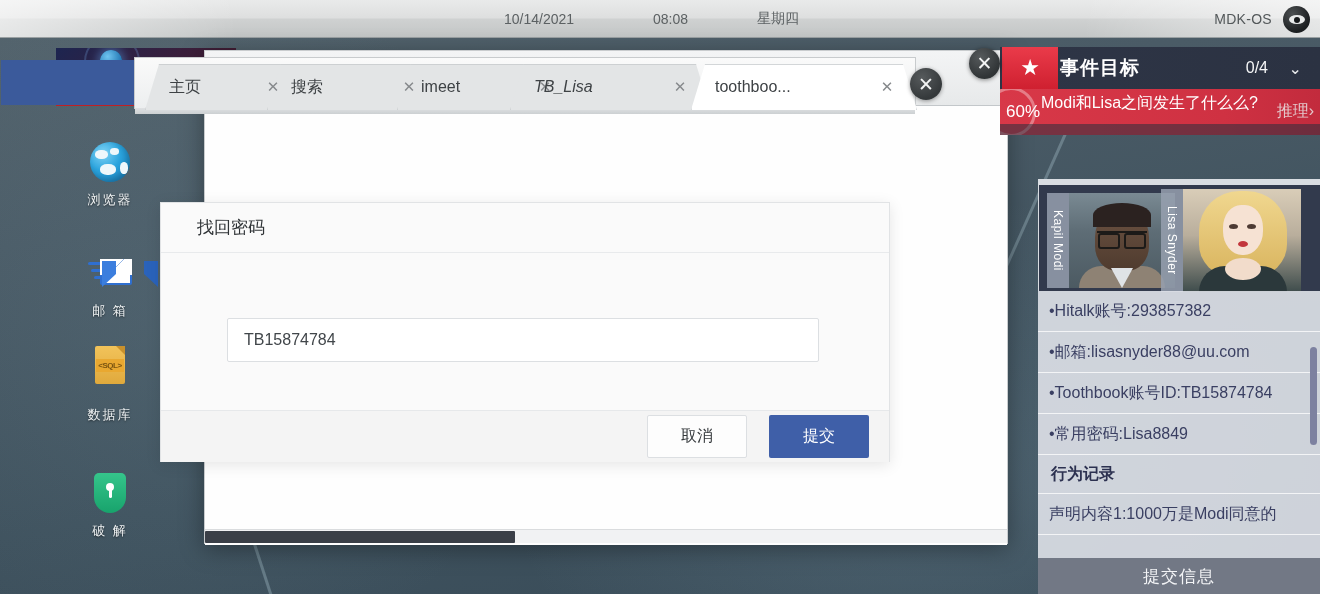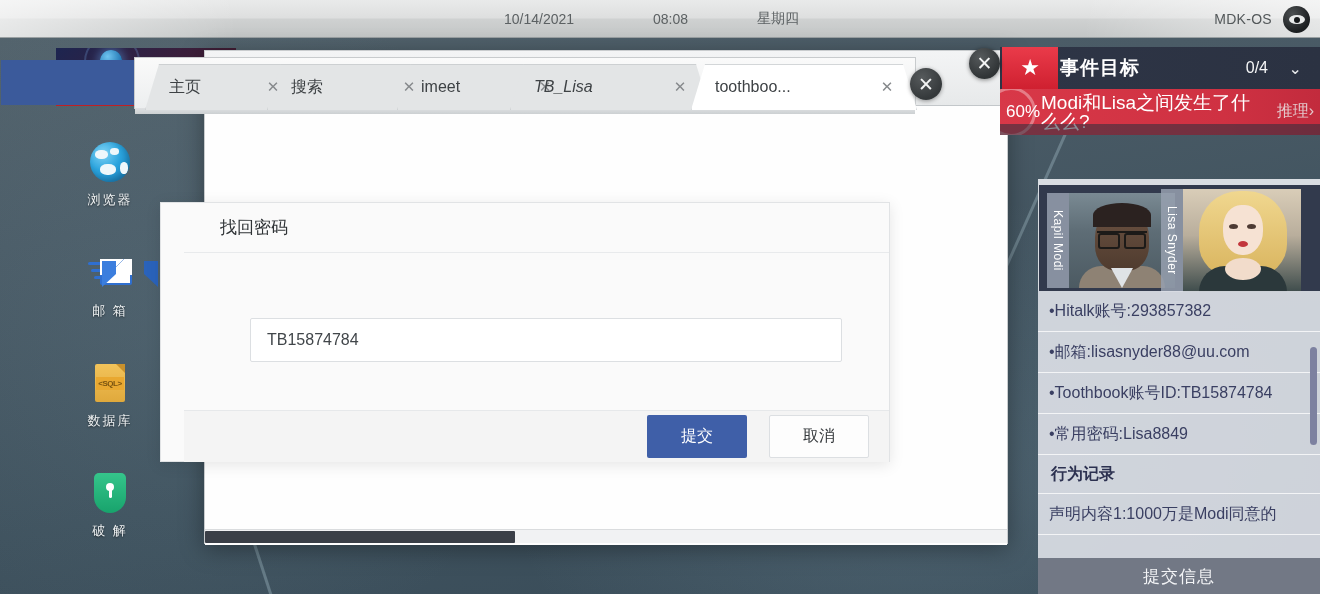--- a/index.html
+++ b/index.html
@@ -87,21 +87,21 @@
     position: absolute; left: 72px; width: 76px;
     display:flex; flex-direction:column; align-items:center;
   }
   .dicon .glyph { width: 44px; height: 44px; position: relative; }
   .dicon .lbl {
     margin-top: 7px; color: #f0f3f4; font-size: 13px; letter-spacing: 2px;
     text-shadow: 0 1px 2px rgba(0,0,0,.55);
   }
   #dicon-browser { top: 140px; }
   #dicon-mail    { top: 251px; }
-  #dicon-db      { top: 361px; }
+  #dicon-db      { top: 343px; gap: 12px; }
   #dicon-crack   { top: 471px; }
 
   .ic-globe {
     width:40px;height:40px;border-radius:50%;
     background: radial-gradient(circle at 33% 28%, #7fd3f5 0%, #2aa3dd 45%, #1479b8 100%);
     position:relative; overflow:hidden; margin: 2px auto;
     box-shadow: inset -3px -3px 6px rgba(0,0,0,.2);
   }
   .ic-globe i { position:absolute; background:#eef7fb; border-radius:45%; display:block; }
 
@@ -233,21 +233,20 @@
     color:#f4f5f5; font-size: 19px; line-height:1; z-index: 45;
     box-shadow: 0 1px 4px rgba(0,0,0,.45);
   }
 
   
   #modal {
     position: absolute; left: 160px; top: 202px; width: 730px; height: 260px;
     background: #fafafa; border: 1px solid #e1e3e5;
     box-shadow: 0 3px 14px rgba(0,0,0,.10);
     z-index: 36;
-    padding-left: 23px;
   }
   #modal-header {
     height: 50px; border-bottom: 1px solid #e8eaec;
     display:flex; align-items:center; padding-left: 36px;
     font-size: 17px; color: #2f3336;
   }
   #modal-body { height: 157px; position: relative; }
   #modal-input {
     position: absolute; left: 66px; top: 65px; width: 592px; height: 44px;
     background:#fff; border:1px solid #dcdfe2; border-radius:2px;
@@ -304,21 +303,21 @@
   #quest-row .qpct {
     position:absolute; left: -6px; top: 6px; width: 46px; height:34px;
     color:#fff; font-size:17px; display:flex;align-items:center;justify-content:flex-end;
   }
   #quest-row .pring {
     position:absolute; left:-14px; top:-2px; width:50px;height:50px;border-radius:50%;
     border:3px solid rgba(255,255,255,.35);
   }
   #quest-row .qtext {
     position:absolute; left: 41px; top: 4px; width: 218px;
-    color:#fff; font-size:19px; line-height: 19px;
+    color:#fff; font-size:16px; line-height: 19px;
   }
   #quest-row .qaction {
     position:absolute; right: 6px; top: 12px;
     color:#e9e2e3; font-size:16px; opacity:.85;
   }
   #quest-row .qbottomstrip {
     position:absolute; left:0; bottom:0; width:100%; height:11px;
     background: rgba(40,48,62,.55);
   }
 
@@ -557,22 +556,22 @@
 </div>
 
 <div id="modal">
   <div id="modal-header">
     <span>找回密码</span>
   </div>
   <div id="modal-body">
     <div id="modal-input" placeholder="">TB15874784</div>
   </div>
   <div id="modal-footer">
+    <div id="btn-cancel">取消</div>
     <div id="btn-submit">提交</div>
-    <div id="btn-cancel">取消</div>
   </div>
 </div>
 
 <div id="right-panel">
 
   <div id="panel-toggle">
     <span>›</span>
   </div>
 
   <div id="quest-header">

